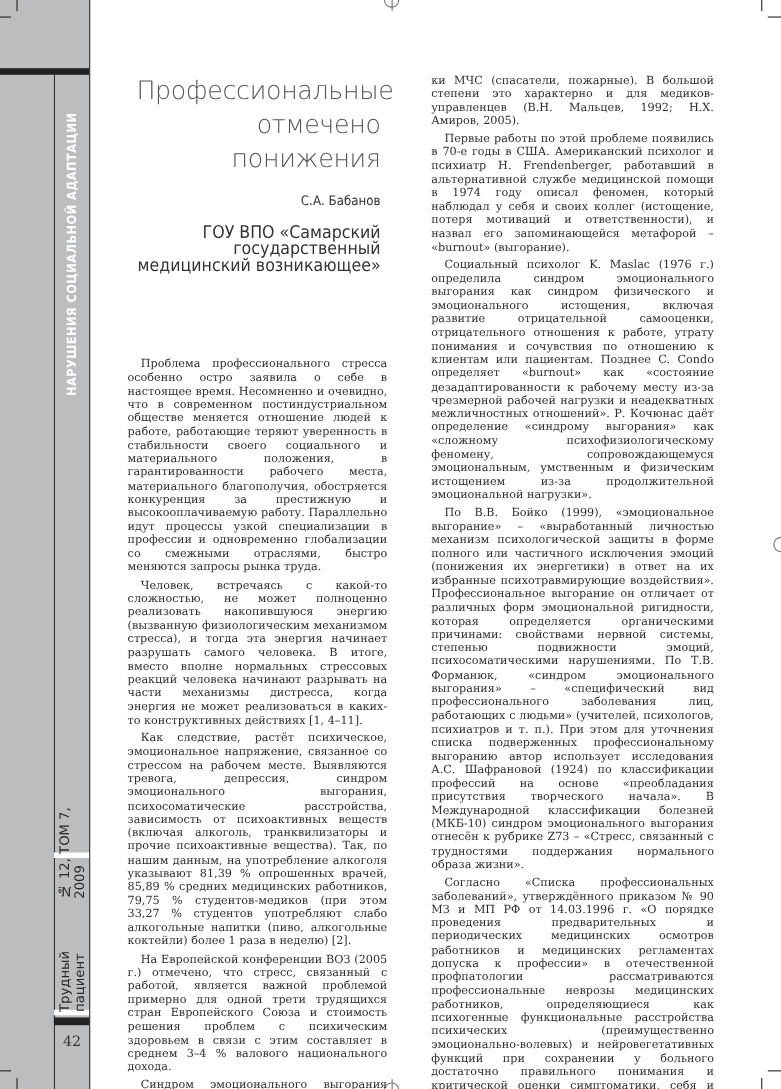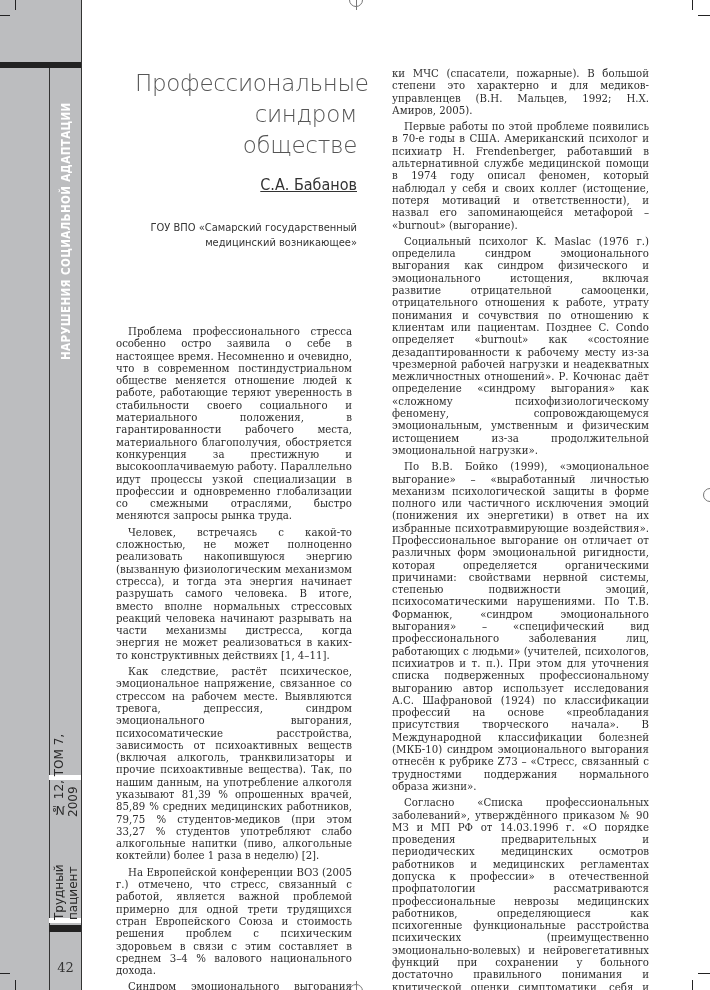--- a/index.html
+++ b/index.html
@@ -18,29 +18,29 @@
     display: flex; align-items: center; justify-content: flex-start;
   }
   .journal-label {
     position: absolute; left: 52px; top: 710px; width: 27px; height: 210px;
     writing-mode: vertical-rl; transform: rotate(180deg);
     font-family: "DejaVu Sans", sans-serif; color: #2a2a2a; font-size: 12px;
     display: flex; align-items: center;
   }
   .white-strip { position: absolute; left: 49px; width: 32px; height: 5px; background: #fff; }
   .black-strip { position: absolute; left: 49px; top: 925px; width: 32px; height: 7px; background: #222; }
-  .page-number { position: absolute; left: 50px; top: 960px; width: 31px; text-align: center; font-family: "DejaVu Serif", serif; font-size: 13px; color: #333; }
+  .page-number { position: absolute; left: 50px; top: 940px; width: 31px; text-align: center; font-family: "DejaVu Serif", serif; font-size: 13px; color: #333; }
   .crop { position: absolute; background: #222; }
   .reg { position: absolute; width: 12px; height: 12px; border: 1px solid #777; border-radius: 50%; }
   .reg::before { content: ""; position: absolute; left: 6px; top: -4px; width: 1px; height: 20px; background: #777; }
 
-  .title-block { position: absolute; left: 135px; top: 68px; width: 222px; text-align: right; }
+  .title-block { position: absolute; left: 124px; top: 68px; width: 222px; text-align: right; }
   .title { font-family: "DejaVu Sans", sans-serif; font-weight: 300; color: #555; font-size: 23px; line-height: 31px; margin: 0; letter-spacing: -0.3px; }
-  .author { font-family: "DejaVu Sans Condensed", "DejaVu Sans", sans-serif; font-size: 16px; color: #333; margin-top: 14px; text-decoration: underline; }
-  .affil { font-family: "DejaVu Sans Condensed", "DejaVu Sans", sans-serif; font-size: 11px; color: #333; margin-top: 26px; line-height: 15px; }
+  .author { font-family: "DejaVu Sans Condensed", "DejaVu Sans", sans-serif; font-size: 12px; color: #333; margin-top: 14px; }
+  .affil { font-family: "DejaVu Sans Condensed", "DejaVu Sans", sans-serif; font-size: 16px; color: #333; margin-top: 14px; line-height: 15px; }
 
   .col { position: absolute; font-size: 10.2px; line-height: 12.3px; text-align: justify; color: #2d2d2d; }
   .col p { margin: 4px; text-indent: 12px; hyphens: auto; }
   .col-left { left: 112px; top: 322px; width: 244px; }
   .col-right { left: 388px; top: 64px; width: 265px; }
   .noindent { text-indent: 0 !important; }
 </style>
 </head>
 <body>
 
@@ -68,22 +68,22 @@
 <div class="crop" style="left:698px;top:973px;width:12px;height:1px"></div>
 <div class="crop" style="left:15px;top:980px;width:1px;height:10px"></div>
 <div class="crop" style="left:0;top:973px;width:10px;height:1px"></div>
 <div class="reg" style="left:349px;top:-7px"></div>
 <div class="reg" style="left:349px;top:984px"></div>
 <div class="reg" style="left:703px;top:488px"></div>
 
 <div class="title-block">
   <h1 class="title">
     <div>Профессиональные</div>
-    <div>синдром</div>
-    <div>обществе</div>
+    <div>отмечено</div>
+    <div>понижения</div>
   </h1>
   <div class="author">С.А. Бабанов</div>
   <div class="affil">
     <div>ГОУ ВПО «Самарский государственный</div>
     <div>медицинский возникающее»</div>
   </div>
 </div>
 
 <div class="col col-left" lang="ru">
   <p>Проблема профессионального стресса особенно остро заявила о себе в настоящее время. Несомненно и очевидно, что в современном постиндустриальном обществе меняется отношение людей к работе, работающие теряют уверенность в стабильности своего социального и материального положения, в гарантированности рабочего места, материального благополучия, обостряется конкуренция за престижную и высокооплачиваемую работу. Параллельно идут процессы узкой специализации в профессии и одновременно глобализации со смежными отраслями, быстро меняются запросы рынка труда.</p>

